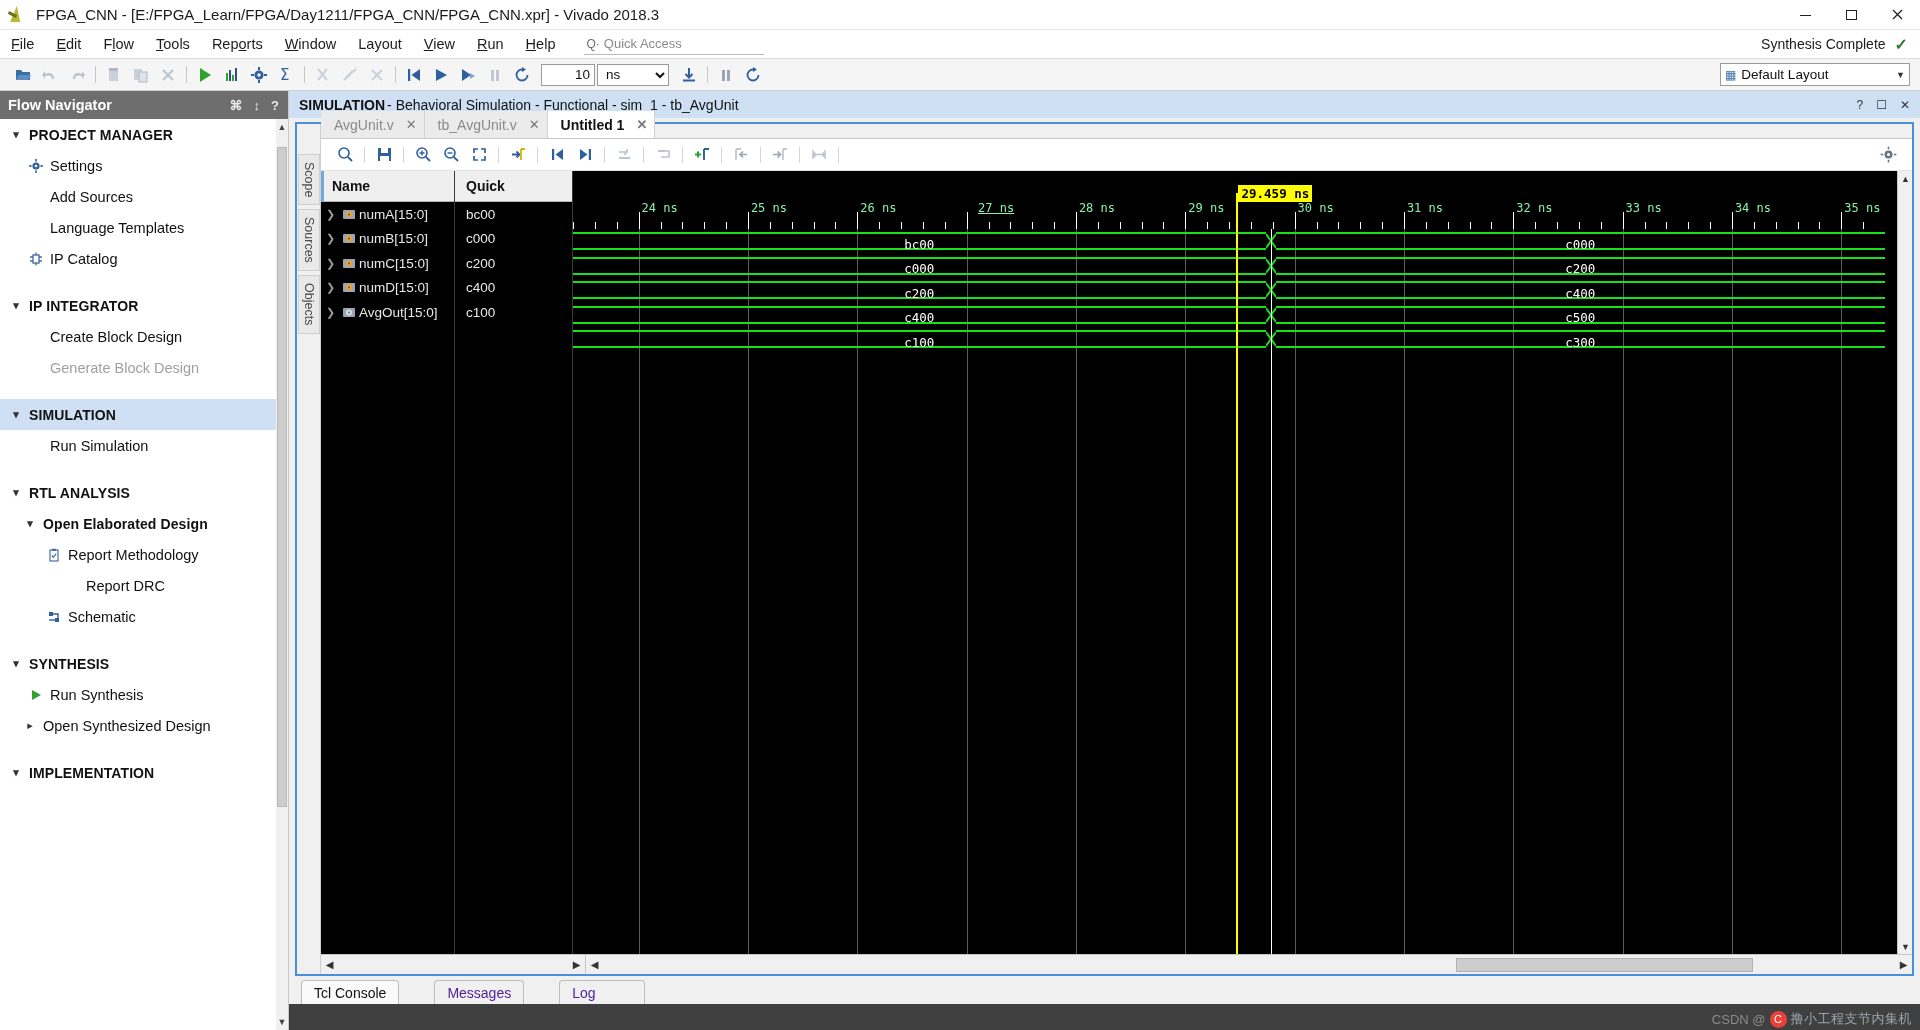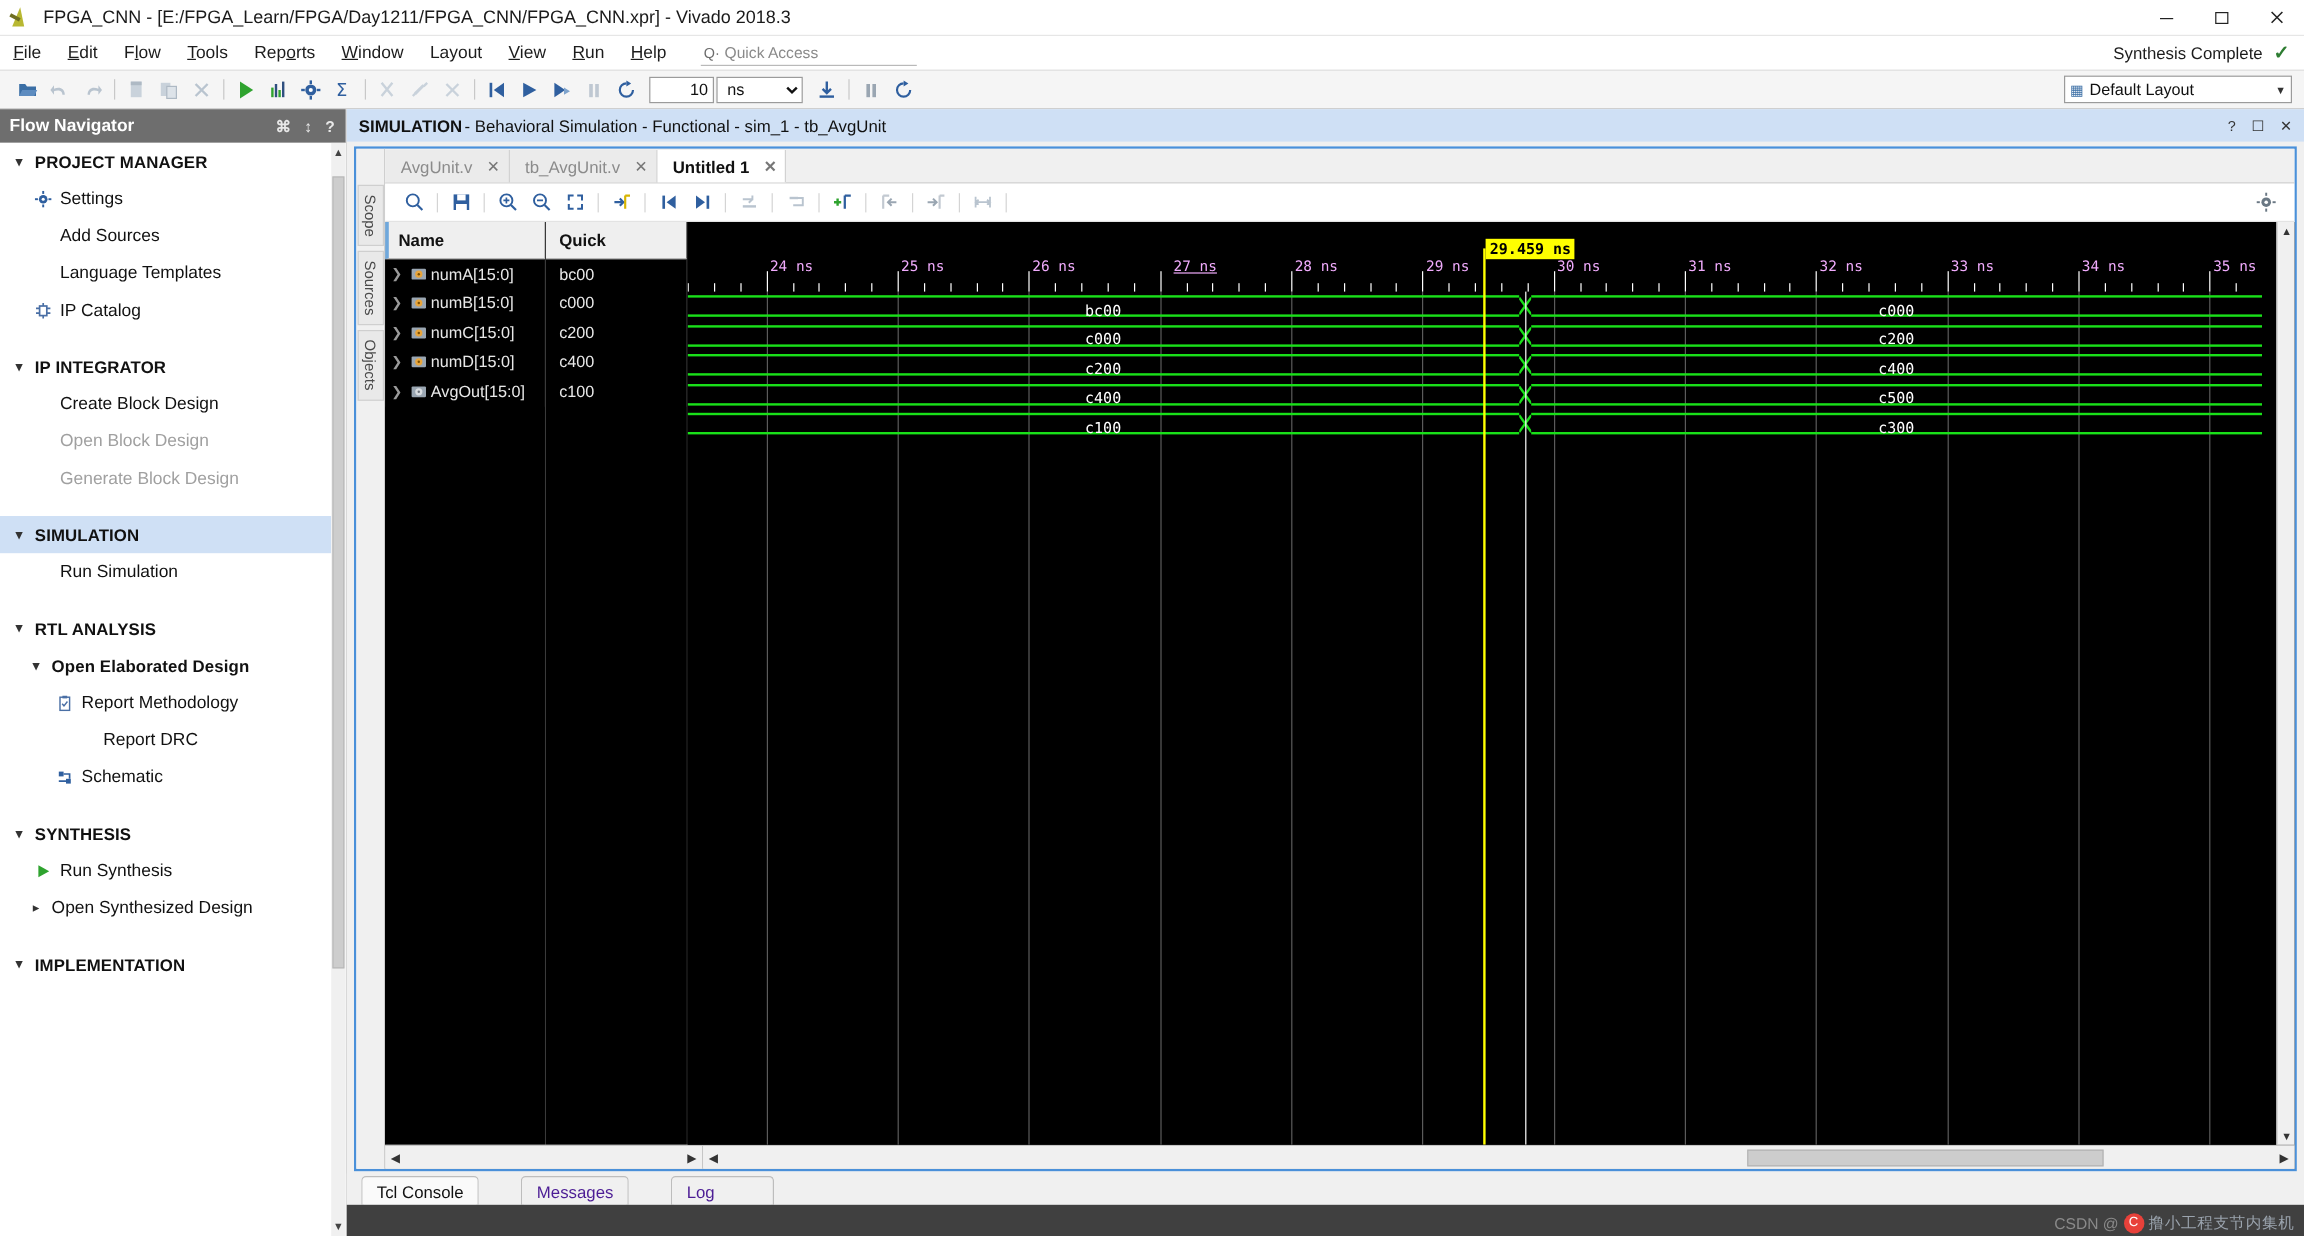--- a/index.html
+++ b/index.html
@@ -116,21 +116,21 @@
   .vtab {
     writing-mode: vertical-rl; text-orientation: mixed;
     font-size:12.5px; color:#4a4a4a; padding:7px 3px; background:#e9e9e9;
     border:1px solid #cfcfcf; border-radius:0 0 0 0;
   }
   .vtab.first { margin-top:22px; }
 
   .sim-right { flex:1; min-width:0; display:flex; flex-direction:column; }
 
   
-  .ftabs { height:29px; background:#f0f0f0; display:flex; align-items:flex-end; border-bottom:1px solid #c8c8c8; flex:none;}
+  .ftabs { height:15px; background:#f0f0f0; display:flex; align-items:flex-end; border-bottom:1px solid #c8c8c8; flex:none;}
   .ftab {
     height:27px; display:flex; align-items:center; padding:0 7px 0 13px; gap:12px;
     font-size:14px; color:#8b8b8b; background:#ebebeb; border-right:1px solid #d2d2d2;
   }
   .ftab.active { background:#ffffff; color:#111; font-weight:bold; }
   .ftab .x { font-size:13px; color:#777; }
 
   
   .wtoolbar { height:32px; background:#fff; display:flex; align-items:center; padding-left:10px; flex:none; border-bottom:1px solid #e3e3e3;}
   .wtb { width:28px; height:26px; display:flex; align-items:center; justify-content:center;}
@@ -178,21 +178,21 @@
   .statusbar { height:26px; flex:none; background:#404040; display:flex; align-items:center; position:relative;}
   .watermark { position:absolute; right:8px; bottom:2px; display:flex; align-items:center; gap:4px; font-size:13px; color:#8a8a8a;}
   .wm-badge { width:17px; height:17px; border-radius:50%; background:#e8413a; color:#fff; font-size:11px; display:flex; align-items:center; justify-content:center;}
   .wm-blur { color:#9aa3ad; letter-spacing:0.5px; filter: blur(0.3px); }
 
   
   .ruler { position:absolute; left:0; right:0; top:0; height:58px; }
   .tick { position:absolute; bottom:0; width:1px; background:#ffffff; }
   .tick.major { height:17px; }
   .tick.minor { height:7px; }
-  .tlabel { position:absolute; bottom:14px; font-family:"DejaVu Sans Mono", monospace; font-size:12px; color:#f0abfc; white-space:nowrap; }
+  .tlabel { position:absolute; bottom:14px; font-family:"DejaVu Sans Mono", monospace; font-size:12px; color:#86efac; white-space:nowrap; }
   .gridline { position:absolute; top:58px; bottom:0; width:1px; background:#8c8c8c; opacity:0.65; }
   .cursor-line { position:absolute; top:22px; bottom:0; width:2px; background:#ffff00; }
   .cursor-flag {
     position:absolute; top:14px; background:#ffff00; color:#000; font-family:"DejaVu Sans Mono", monospace;
     font-size:12.5px; padding:1px 3px 1px 4px; white-space:nowrap; font-weight:bold;
   }
   .marker-line { position:absolute; top:58px; bottom:0; width:1px; background:#ffffff; }
   .wavelane { position:absolute; left:0; right:0; }
   .bus-body { position:absolute; height:18px; top:3px; }
   .bus-body .edge-t, .bus-body .edge-b { position:absolute; left:0; right:0; height:2px; background:#19e019; }
@@ -451,24 +451,20 @@
 
           <div class="fn-gap"></div>
 
           <div class="fn-row section">
             <span class="chev">▾</span>
             <span class="lbl">IP INTEGRATOR</span>
           </div>
           <div class="fn-row child">
             <span class="ic"></span>
             <span class="lbl">Create Block Design</span>
-          </div>
-          <div class="fn-row child disabled">
-            <span class="ic"></span>
-            <span class="lbl">Open Block Design</span>
           </div>
           <div class="fn-row child disabled">
             <span class="ic"></span>
             <span class="lbl">Generate Block Design</span>
           </div>
 
           <div class="fn-gap"></div>
 
           <div class="fn-row section active">
             <span class="chev">▾</span>

